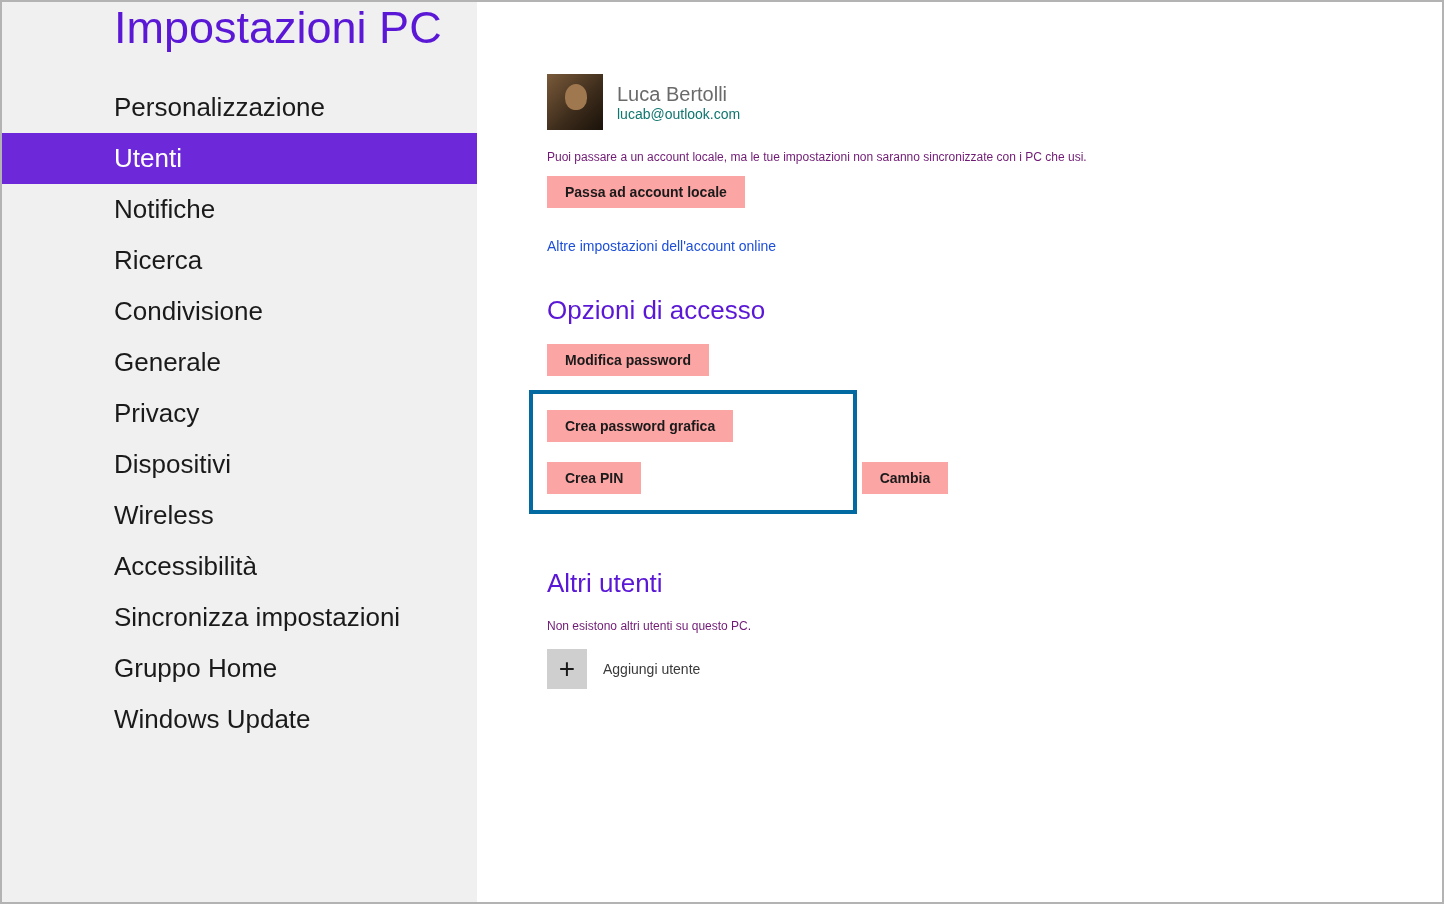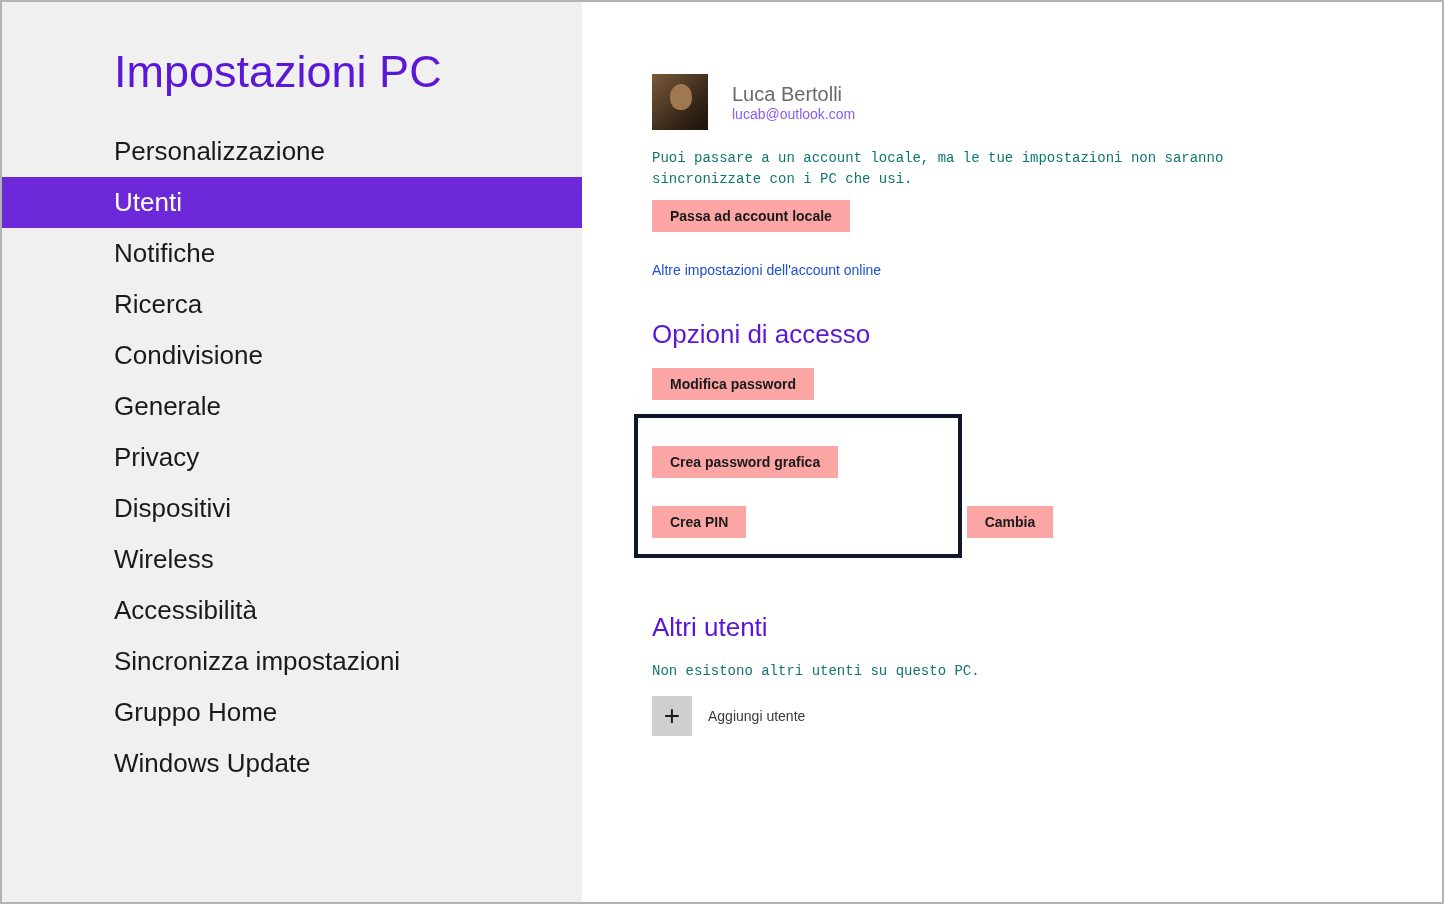--- a/index.html
+++ b/index.html
@@ -7,23 +7,22 @@
   body {
     font-family: "Segoe UI Light", "Segoe UI", -apple-system, Helvetica, Arial, sans-serif;
     background: #ffffff;
     border: 2px solid #b3b3b3;
     width: 1444px;
     height: 904px;
     overflow: hidden;
     display: flex;
   }
   .sidebar {
-    width: 580px;
+    width: 475px;
     background: #f0f0f0;
-    padding-top: 44px;
     flex-shrink: 0;
   }
   .sidebar-title {
     font-size: 45px;
     font-weight: 300;
     color: #5a17d6;
     padding: 0 0 28px 112px;
   }
   .nav-list { list-style: none; }
   .nav-item {
@@ -44,21 +43,21 @@
   }
   .section-title {
     font-size: 26px;
     font-weight: 300;
     color: #5a17d6;
     margin-bottom: 18px;
   }
   .account-row {
     display: flex;
     align-items: center;
-    gap: 24px;
+    gap: 14px;
     margin-bottom: 18px;
   }
   .avatar {
     width: 56px;
     height: 56px;
     background: linear-gradient(135deg, #7a5a3a 0%, #3a2a1a 60%, #1a120a 100%);
     flex-shrink: 0;
     position: relative;
     overflow: hidden;
   }
@@ -72,30 +71,29 @@
   }
   .account-name {
     font-size: 20px;
     font-weight: 300;
     color: #6a6a6a;
     line-height: 1.2;
   }
   .account-email {
     font-size: 14px;
     font-weight: 400;
-    color: #8b5cf6;
+    color: #0f766e;
   }
   .body-text {
-    font-size: 14px;
-    font-weight: 400;
-    color: #0f766e;
+    font-size: 12px;
+    font-weight: 400;
+    color: #701a75;
     line-height: 1.5;
     margin-bottom: 10px;
     max-width: 600px;
-    font-family: Liberation Mono, monospace;
   }
   .btn {
     display: inline-block;
     background: #fca5a5;
     border: none;
     font-family: inherit;
     font-size: 14px;
     font-weight: 600;
     color: #1a1a1a;
     padding: 8px 18px;
@@ -105,22 +103,22 @@
   .link {
     display: inline-block;
     font-size: 14px;
     font-weight: 400;
     color: #1d4ed8;
     margin-top: 22px;
     cursor: pointer;
   }
   .section { margin-bottom: 40px; }
   .highlight-box {
-    border: 4px solid #0f172a;
-    padding: 28px 120px 16px 14px;
+    border: 4px solid #0369a1;
+    padding: 16px 120px 16px 14px;
     display: inline-block;
     margin: 6px 0 14px -18px;
   }
   .highlight-box .btn { margin-bottom: 0; }
   .btn-wrap { display:block; }
   .add-user-row {
     display: flex;
     align-items: center;
     gap: 16px;
     margin-top: 14px;
@@ -180,21 +178,21 @@
     <button class="btn">Passa ad account locale</button>
     <div><a class="link">Altre impostazioni dell'account online</a></div>
   </section>
 
   <section class="section">
     <h2 class="section-title">Opzioni di accesso</h2>
     <div><button class="btn">Modifica password</button></div>
 
     <div class="highlight-box">
       <span class="btn-wrap"><button class="btn">Crea password grafica</button></span>
-      <span class="btn-wrap" style="margin-top:28px; display:block;"><button class="btn">Crea PIN</button></span>
+      <span class="btn-wrap" style="margin-top:20px; display:block;"><button class="btn">Crea PIN</button></span>
     </div>
 
     <button class="btn">Cambia</button>
   </section>
 
   <section class="section">
     <h2 class="section-title">Altri utenti</h2>
     <p class="body-text">Non esistono altri utenti su questo PC.</p>
     <div class="add-user-row">
       <div class="plus-btn">

